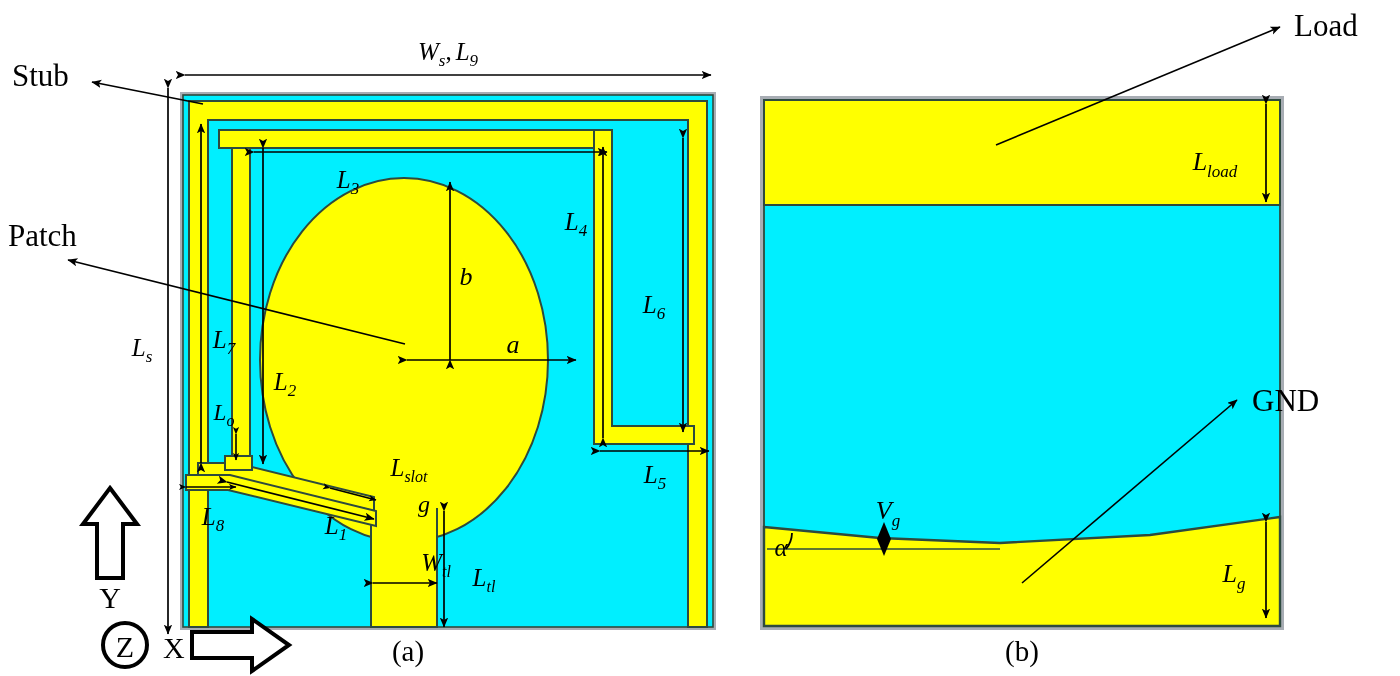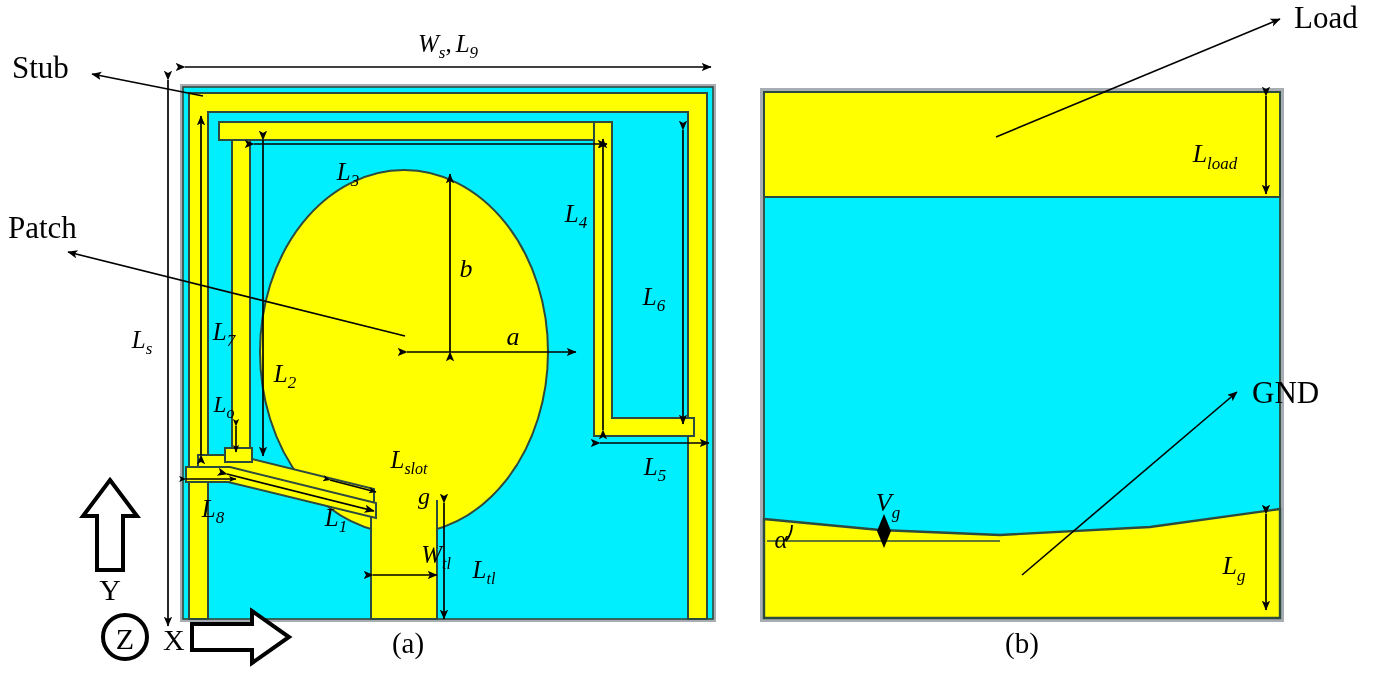--- a/index.html
+++ b/index.html
@@ -1,18 +1,18 @@
 <!DOCTYPE html>
 <html><head>
 <meta charset="utf-8">
 <style>
   html,body{margin:0;padding:0;background:#ffffff;}
   body{width:1400px;height:676px;position:relative;overflow:hidden;
        font-family:"Liberation Serif","DejaVu Serif",serif;color:#000;}
-  #root{position:absolute;left:0;top:0;width:1400px;height:481px;}
+  #root{position:absolute;left:0;top:8px;width:1400px;height:481px;}
   svg.stage{position:absolute;left:0;top:0;width:1400px;height:676px;display:block;}
   .lbl{font-family:"Liberation Serif","DejaVu Serif",serif;fill:#000;}
   .mathI{font-style:italic;}
 </style>
 </head>
 <body>
 
 <div id="root">
 <svg class="stage" viewBox="0 0 1400 676" xmlns="http://www.w3.org/2000/svg">
 

